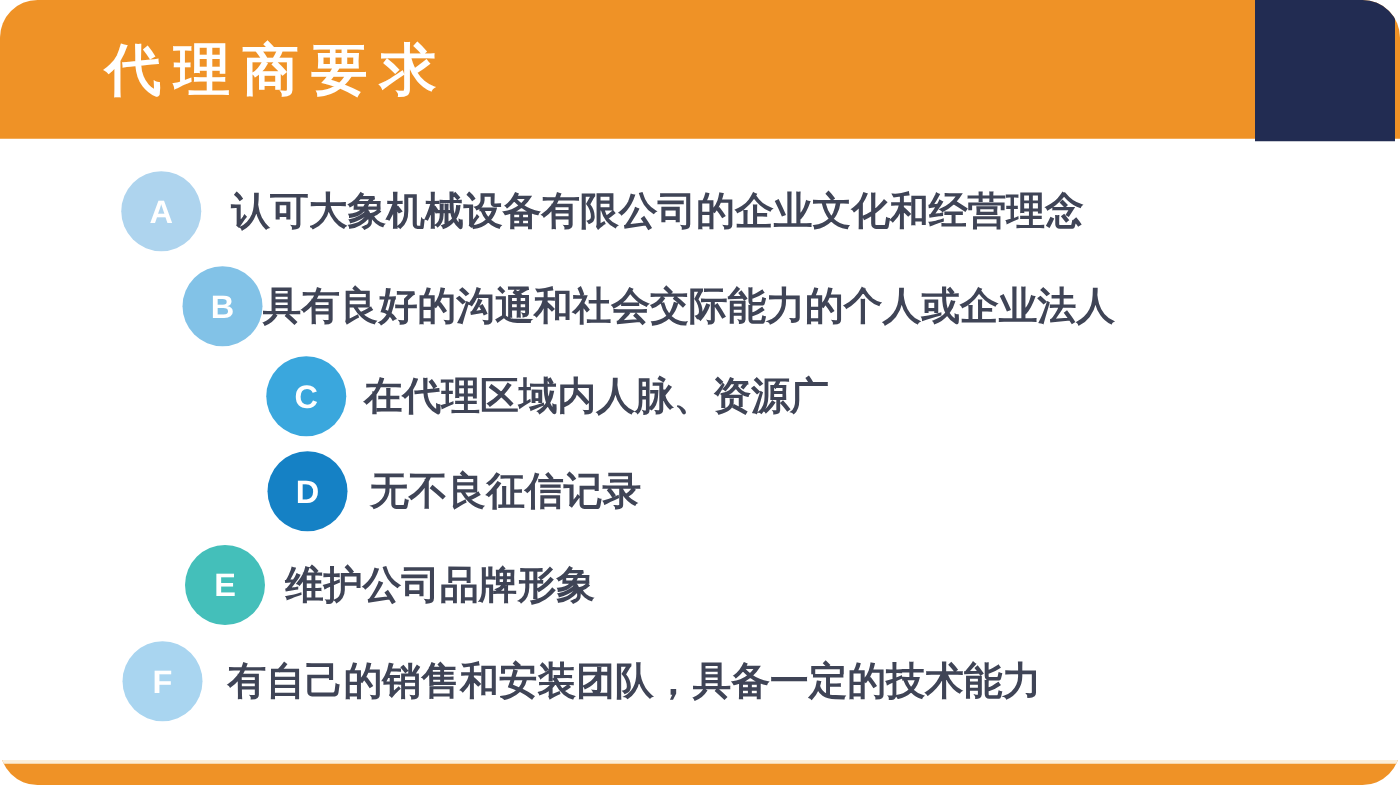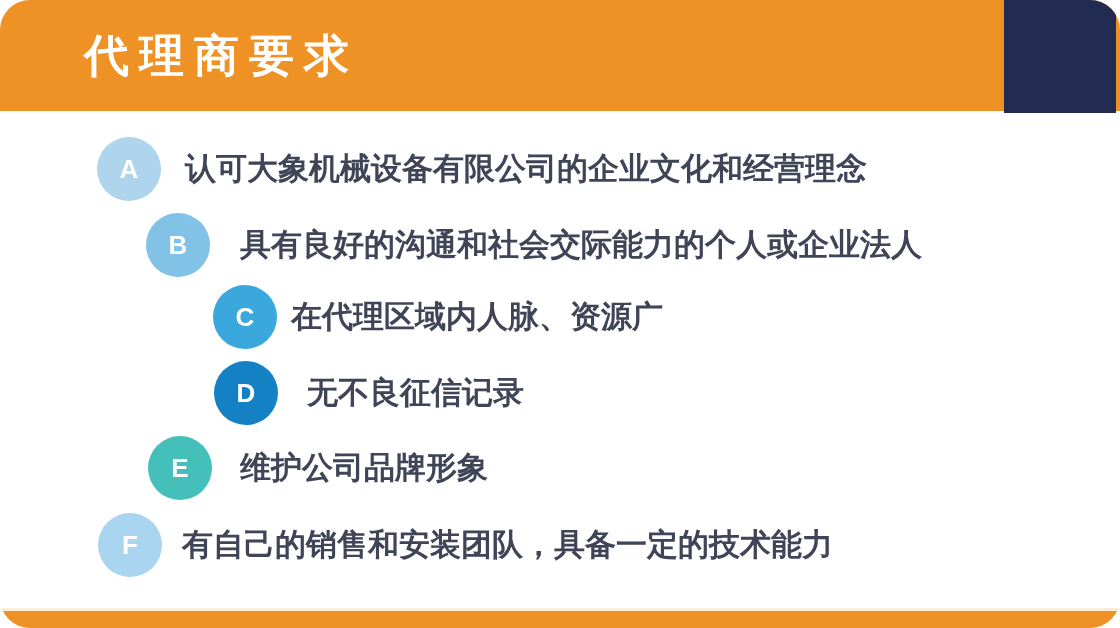--- a/index.html
+++ b/index.html
@@ -66,24 +66,24 @@
     color: #ffffff;
     font-size: 26px;
     font-weight: bold;
   }
   .req-text {
     font-size: 31px;
     font-weight: bold;
     color: #3f4456;
   }
   .row-0 { top: 137px; left: 97px;  }  .row-0 .req-text { margin-left: 24px; }
-  .row-1 { top: 213px; left: 146px; }  .row-1 .req-text { margin-left: 30px; }
+  .row-1 { top: 213px; left: 146px; }  .row-1 .req-text { }
   .row-2 { top: 285px; left: 213px; }  .row-2 .req-text { margin-left: 14px; }
-  .row-3 { top: 361px; left: 214px; }  .row-3 .req-text { margin-left: 29px; }
-  .row-4 { top: 436px; left: 148px; }  .row-4 .req-text { margin-left: 28px; }
+  .row-3 { top: 361px; left: 214px; }  .row-3 .req-text { margin-left: 18px; }
+  .row-4 { top: 436px; left: 148px; }  .row-4 .req-text { margin-left: 16px; }
   .row-5 { top: 513px; left: 98px;  }  .row-5 .req-text { margin-left: 20px; }
   
   .footer {
     position: absolute;
     left: 0;
     bottom: 0;
     width: 1120px;
     height: 20px;
     background: #ef9226;
     border-top: 3px solid #fbeed8;

